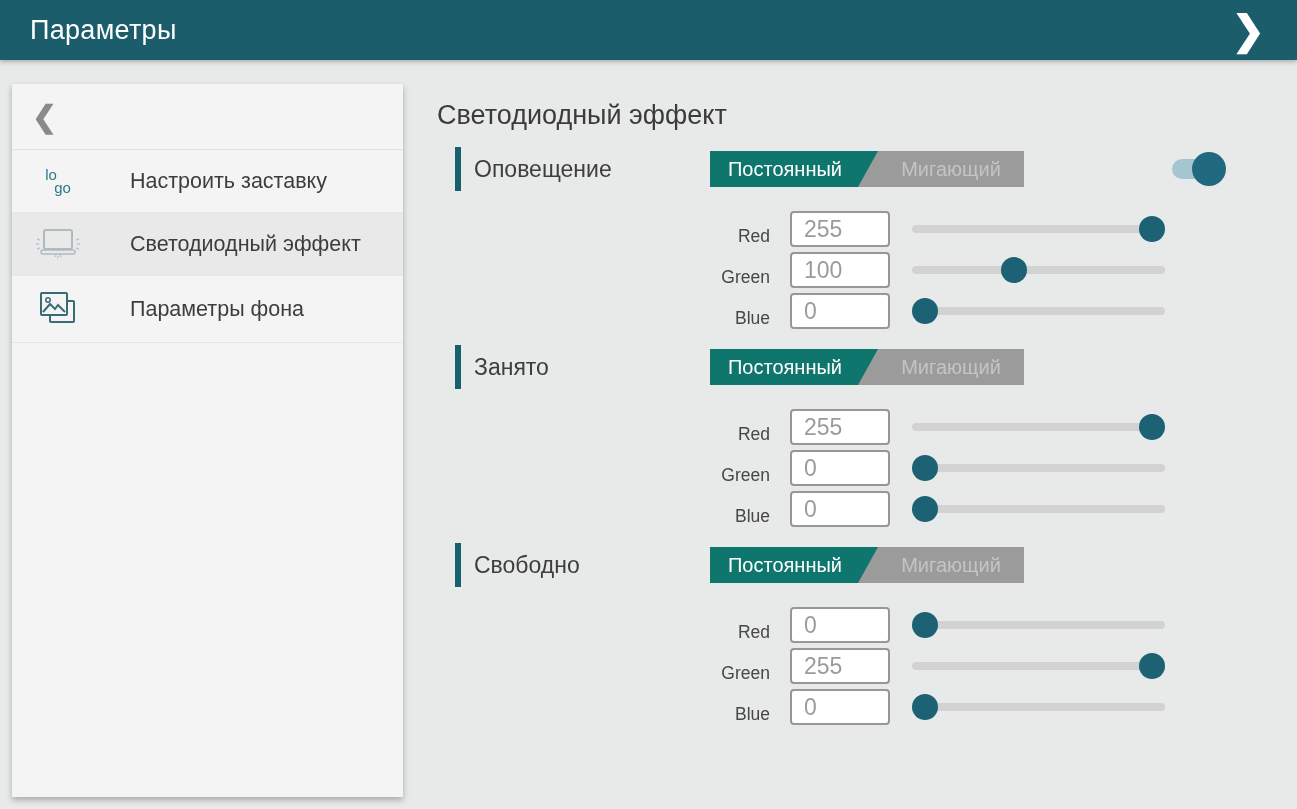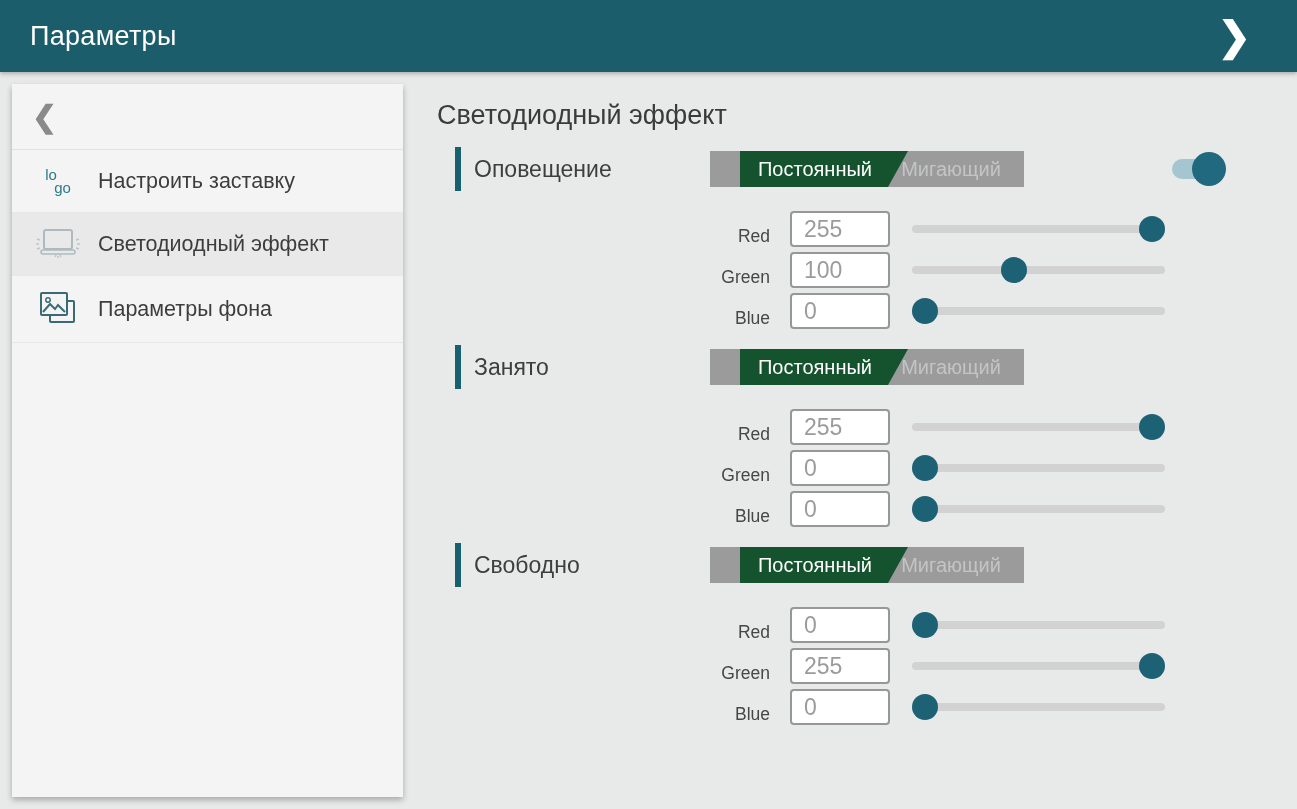--- a/index.html
+++ b/index.html
@@ -1,57 +1,57 @@
 <!DOCTYPE html>
 <html><head>
 <meta charset="utf-8">
 <style>
   * { margin:0; padding:0; box-sizing:border-box; }
   html,body { width:1297px; height:809px; overflow:hidden;
     font-family:"Liberation Sans", sans-serif; background:#e8e9e9; }
 
   
-  .header { position:absolute; left:0; top:0; width:1297px; height:72px;
+  .header { position:absolute; left:0; top:0; width:1297px; height:60px;
     background:#1c5d6b; display:flex; align-items:center; justify-content:space-between;
-    padding:0 40px 0 30px; box-shadow:0 2px 4px rgba(0,0,0,.25); z-index:5; }
+    padding:0 26px 0 30px; box-shadow:0 2px 4px rgba(0,0,0,.25); z-index:5; }
   .header-title { color:#ffffff; font-size:27px; letter-spacing:.3px; }
   .header-forward { color:#ffffff; font-size:40px; font-weight:bold; line-height:68px;
     cursor:pointer; padding:0 6px; }
 
   
   .sidebar { position:absolute; left:12px; top:84px; width:391px; height:713px;
     background:#f4f4f4; box-shadow:0 3px 6px rgba(0,0,0,.28); z-index:2; }
   .sidebar-back { height:66px; display:flex; align-items:center; padding-left:20px;
     border-bottom:1px solid #e2e2e2; cursor:pointer; }
   .back-glyph { color:#8a8a8a; font-size:30px; font-weight:bold; }
   .side-item { display:flex; align-items:center; padding:13px 16px 13px 22px;
-    border-bottom:1px solid #e7e7e7; min-height:63px; cursor:pointer; }
+    border-bottom:1px solid #e7e7e7; min-height:63px; cursor:pointer;gap:32px; }
   .side-item.selected { background:#e9e9e9; }
   .side-icon { width:48px; min-width:48px; display:flex; align-items:center;
     justify-content:center; margin-right:16px; }
   .side-label { font-size:21.5px; color:#3d3d3d; line-height:26px; max-width:280px; }
   .logo-glyph { color:#2e7a8a; font-size:15px; line-height:13px; }
   .logo-glyph .l2 { margin-left:9px; }
   .aa-glyph { color:#1d5f6e; font-size:27px; font-weight:bold; }
 
   
   .main { position:absolute; left:437px; top:68px; width:860px; }
   .page-title { margin-top:32px; font-size:27px; color:#3b3b3b; }
 
   .section { position:relative; margin-top:16px; }
   .section-head { position:relative; height:44px; display:flex; align-items:center; }
   .section-bar { width:6px; height:44px; background:#17606e; margin-left:18px; }
   .section-label { margin-left:13px; font-size:23px; color:#3e3e3e; }
 
   .mode-group { position:absolute; left:273px; top:4px; width:314px; height:36px;
     background:#9b9b9b; cursor:pointer; }
   .mode-on { position:absolute; left:0; top:0; height:36px; width:168px;
-    background:#14532d; clip-path:polygon(0 0,100% 0,calc(100% - 20px) 100%,0 100%);
+    background:#0f766e; clip-path:polygon(0 0,100% 0,calc(100% - 20px) 100%,0 100%);
     display:flex; align-items:center; justify-content:center; padding-right:18px;
-    color:#ffffff; font-size:20px;margin-left:30px; }
+    color:#ffffff; font-size:20px; }
   .mode-off { position:absolute; left:168px; right:0; top:0; height:28px;
     line-height:36px; text-align:center; color:#c3c5c5; font-size:20px; }
 
   .head-switch { position:absolute; left:735px; top:12px; width:44px; height:20px;
     border-radius:10px; background:#a5c5d0; cursor:pointer; }
   .head-switch .knob { position:absolute; width:34px; height:34px; border-radius:50%;
     background:#20697e; top:-7px; left:-8px; }
   .head-switch.on .knob { left:auto; right:-10px; }
 
   .rgb-block { margin-top:20px; }

